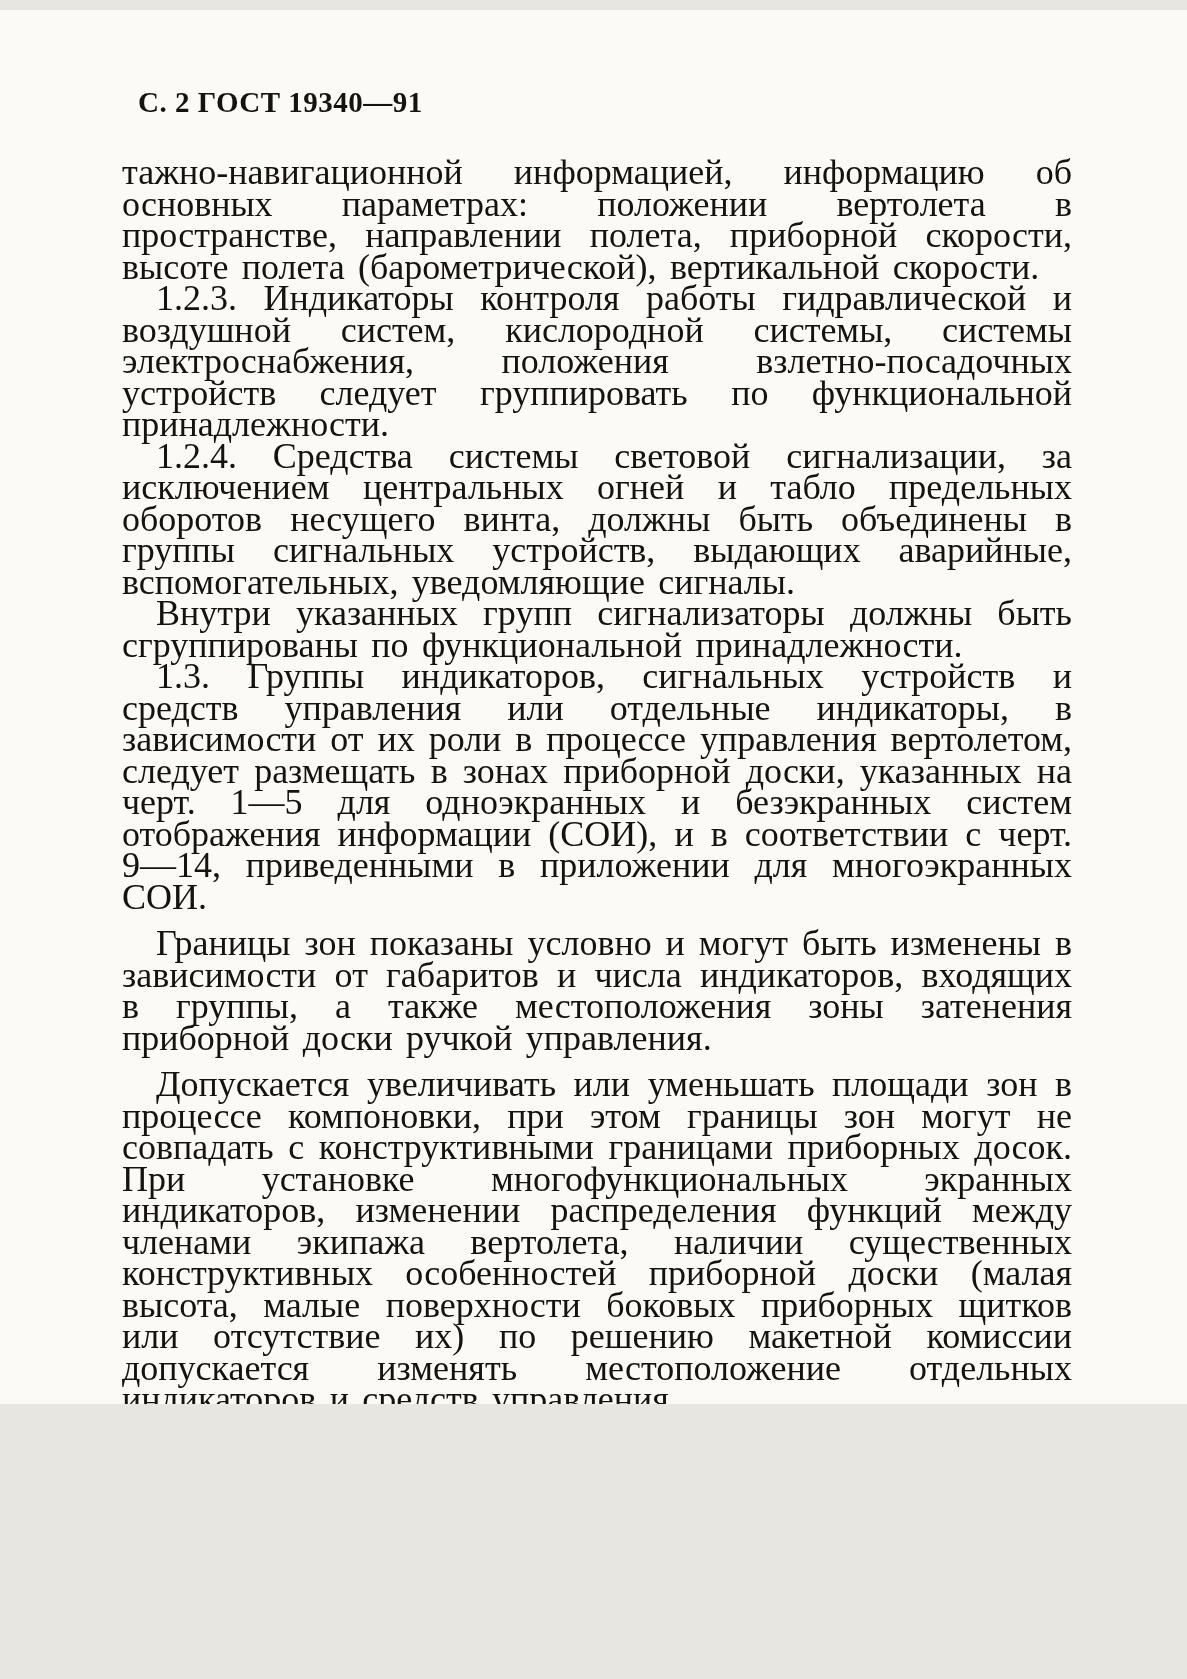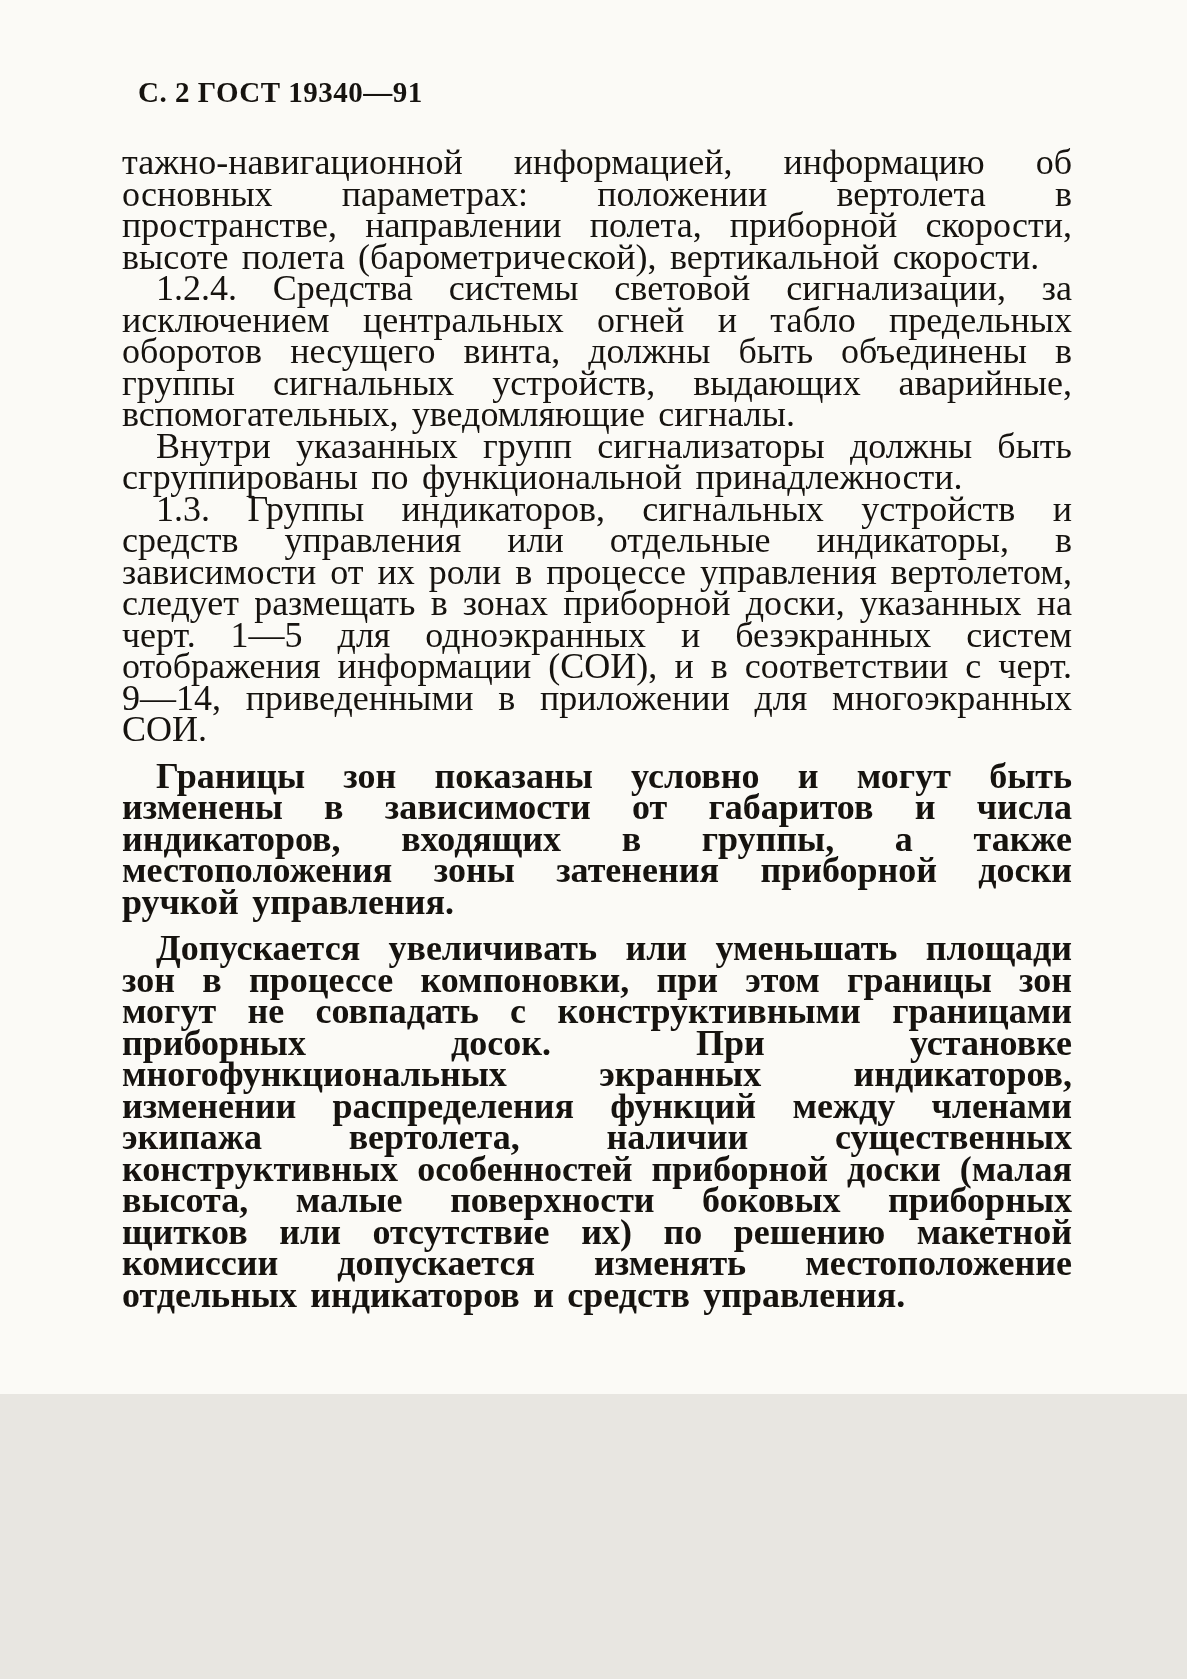--- a/index.html
+++ b/index.html
@@ -4,21 +4,21 @@
 <style>
   html, body {
     margin: 0;
     padding: 0;
     background: #e8e6e1;
   }
   .page {
     position: relative;
     width: 1187px;
     height: 1394px;
-    margin: 0 auto;
+    margin: 10px auto;
     background: #fbfaf6;
     overflow: hidden;
     font-family: "Liberation Serif", "DejaVu Serif", serif;
     color: #16130f;
   }
   .content {
     position: absolute;
     left: 122px;
     top: 76px;
     width: 950px;
@@ -36,21 +36,20 @@
     line-height: 31.5px;
     text-align: justify;
     text-indent: 34px;
     word-spacing: 0.12em;
   }
   .body-text p.cont {
     text-indent: 0;
   }
   .body-text p.gap {
     margin-top: 15px;
-    font-weight: bold;
   }
   .note {
     margin-top: 17px !important;
     font-size: 24px !important;
     line-height: 30px !important;
     text-indent: 30px;
   }
   .note-label {
     letter-spacing: 4.5px;
     margin-right: 12px;
@@ -59,20 +58,21 @@
 </head>
 <body>
 
 <div class="page">
   <div class="content">
 
     <div class="page-header">С. 2 ГОСТ 19340—91</div>
 
     <div class="body-text">
       <p class="cont">тажно-навигационной информацией, информацию об основных параметрах: положении вертолета в пространстве, направлении полета, приборной скорости, высоте полета (барометрической), вертикальной скорости.</p>
+      <p>1.2.3. Индикаторы контроля работы гидравлической и воздушной систем, кислородной системы, системы электроснабжения, положения взлетно-посадочных устройств следует группировать по функциональной принадлежности.</p>
       <p>1.2.4. Средства системы световой сигнализации, за исключением центральных огней и табло предельных оборотов несущего винта, должны быть объединены в группы сигнальных устройств, выдающих аварийные, вспомогательных, уведомляющие сигналы.</p>
       <p>Внутри указанных групп сигнализаторы должны быть сгруппированы по функциональной принадлежности.</p>
       <p>1.3. Группы индикаторов, сигнальных устройств и средств управления или отдельные индикаторы, в зависимости от их роли в процессе управления вертолетом, следует размещать в зонах приборной доски, указанных на черт. 1—5 для одноэкранных и безэкранных систем отображения информации (СОИ), и в соответствии с черт. 9—14, приведенными в приложении для многоэкранных СОИ.</p>
       <p class="gap">Границы зон показаны условно и могут быть изменены в зависимости от габаритов и числа индикаторов, входящих в группы, а также местоположения зоны затенения приборной доски ручкой управления.</p>
       <p class="gap">Допускается увеличивать или уменьшать площади зон в процессе компоновки, при этом границы зон могут не совпадать с конструктивными границами приборных досок. При установке многофункциональных экранных индикаторов, изменении распределения функций между членами экипажа вертолета, наличии существенных конструктивных особенностей приборной доски (малая высота, малые поверхности боковых приборных щитков или отсутствие их) по решению макетной комиссии допускается изменять местоположение отдельных индикаторов и средств управления.</p>
 
     </div>
 
   </div>
 </div>

